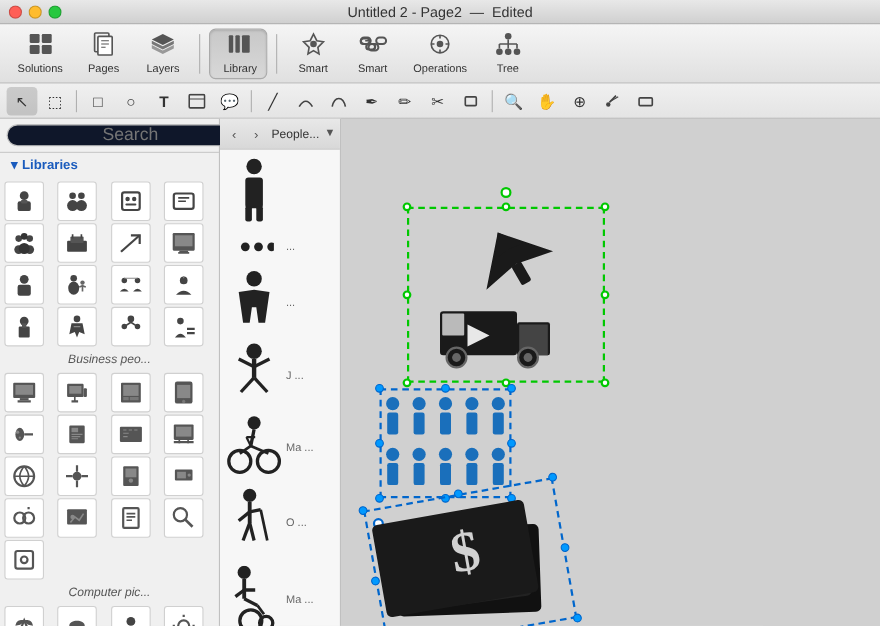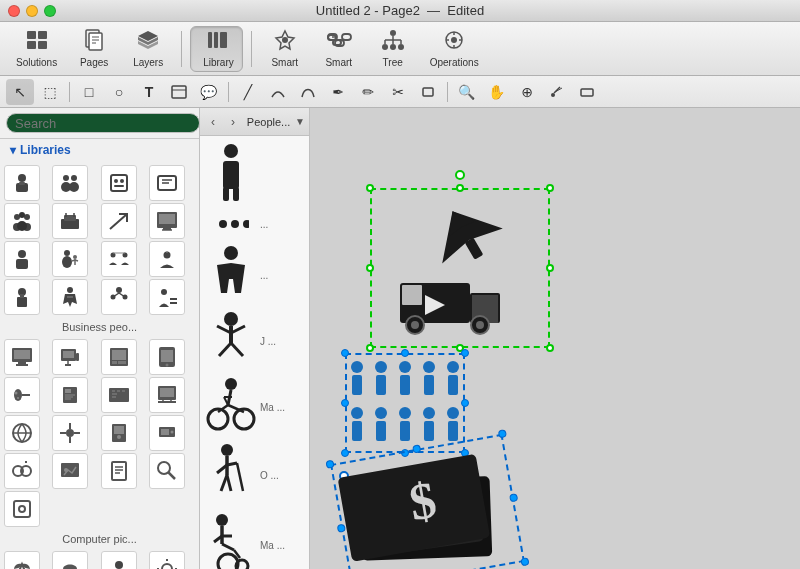--- a/index.html
+++ b/index.html
@@ -132,24 +132,25 @@
       border-bottom: 1px solid #c8c8c8;
       display: flex;
       align-items: center;
       gap: 4px;
     }
     .search-input {
       flex: 1;
       height: 20px;
       border: 1px solid #c0c0c0;
       border-radius: 10px;
-      background: #14532d;
+      background: #0f172a;
       padding: 0 8px;
-      font-size: 13px;
+      font-size: 16px;
       color: #999;
+      text-align: center;
     }
     .search-icon-btn {
       width: 18px; height: 18px;
       display: flex; align-items: center; justify-content: center;
       font-size: 12px;
       color: #666;
       cursor: pointer;
     }
     .libraries-header {
       padding: 4px 10px;
@@ -158,20 +159,21 @@
       font-weight: 600;
       cursor: pointer;
       display: flex;
       align-items: center;
       gap: 4px;
     }
     .library-section {
       flex: 1;
       overflow-y: auto;
       padding: 4px;
+      font-style: italic;
     }
     .icon-grid {
       display: grid;
       grid-template-columns: repeat(4, 1fr);
       gap: 2px;
       margin-bottom: 4px;
     }
     .icon-cell {
       width: 36px; height: 36px;
       display: flex; align-items: center; justify-content: center;
@@ -363,51 +365,51 @@
       <svg width="26" height="22" viewBox="0 0 26 22">
         <rect x="2" y="6" width="8" height="5" rx="2.5" fill="none" stroke="#555" stroke-width="2"></rect>
         <rect x="7" y="11" width="8" height="5" rx="2.5" fill="none" stroke="#555" stroke-width="2"></rect>
         <line x1="6" y1="8" x2="11" y2="8" stroke="#555" stroke-width="1.5"></line>
         <rect x="2" y="5" width="9" height="6" rx="3" fill="none" stroke="#555" stroke-width="1.8"></rect>
         <rect x="9" y="11" width="9" height="6" rx="3" fill="none" stroke="#555" stroke-width="1.8"></rect>
         <rect x="16" y="5" width="9" height="6" rx="3" fill="none" stroke="#555" stroke-width="1.8"></rect>
       </svg>
     </div>
     <span class="toolbar-label">Smart</span>
+  </div>
+  <div class="toolbar-group">
+    <div class="toolbar-icon">
+      <svg width="26" height="22" viewBox="0 0 26 22">
+          <circle cx="13" cy="11" r="8" fill="none" stroke="#555" stroke-width="1.5"></circle>
+          <circle cx="13" cy="11" r="3" fill="#555"></circle>
+          <line x1="13" y1="3" x2="13" y2="6" stroke="#555" stroke-width="1.5"></line>
+          <line x1="13" y1="16" x2="13" y2="19" stroke="#555" stroke-width="1.5"></line>
+          <line x1="5" y1="11" x2="8" y2="11" stroke="#555" stroke-width="1.5"></line>
+          <line x1="18" y1="11" x2="21" y2="11" stroke="#555" stroke-width="1.5"></line>
+        </svg>
+    </div>
+    <span class="toolbar-label">Operations</span>
   </div>
   <div class="toolbar-group">
     <div class="toolbar-icon">
       <svg width="26" height="22" viewBox="0 0 26 22">
           <circle cx="13" cy="4" r="3" fill="#555"></circle>
           <line x1="13" y1="7" x2="13" y2="11" stroke="#555" stroke-width="1.5"></line>
           <line x1="13" y1="11" x2="5" y2="11" stroke="#555" stroke-width="1.5"></line>
           <line x1="13" y1="11" x2="21" y2="11" stroke="#555" stroke-width="1.5"></line>
           <line x1="5" y1="11" x2="5" y2="15" stroke="#555" stroke-width="1.5"></line>
           <line x1="13" y1="11" x2="13" y2="15" stroke="#555" stroke-width="1.5"></line>
           <line x1="21" y1="11" x2="21" y2="15" stroke="#555" stroke-width="1.5"></line>
           <circle cx="5" cy="18" r="3" fill="#555"></circle>
           <circle cx="13" cy="18" r="3" fill="#555"></circle>
           <circle cx="21" cy="18" r="3" fill="#555"></circle>
         </svg>
     </div>
     <span class="toolbar-label">Tree</span>
   </div>
-  <div class="toolbar-group">
-    <div class="toolbar-icon">
-      <svg width="26" height="22" viewBox="0 0 26 22">
-          <circle cx="13" cy="11" r="8" fill="none" stroke="#555" stroke-width="1.5"></circle>
-          <circle cx="13" cy="11" r="3" fill="#555"></circle>
-          <line x1="13" y1="3" x2="13" y2="6" stroke="#555" stroke-width="1.5"></line>
-          <line x1="13" y1="16" x2="13" y2="19" stroke="#555" stroke-width="1.5"></line>
-          <line x1="5" y1="11" x2="8" y2="11" stroke="#555" stroke-width="1.5"></line>
-          <line x1="18" y1="11" x2="21" y2="11" stroke="#555" stroke-width="1.5"></line>
-        </svg>
-    </div>
-    <span class="toolbar-label">Operations</span>
-  </div>
 </div>
 
 <div class="toolrow">
   <div class="tool-btn active">↖</div>
   <div class="tool-btn">⬚</div>
   <div class="tool-separator"></div>
   <div class="tool-btn">□</div>
   <div class="tool-btn">○</div>
   <div class="tool-btn" style="font-weight:bold;">T</div>
   <div class="tool-btn">

